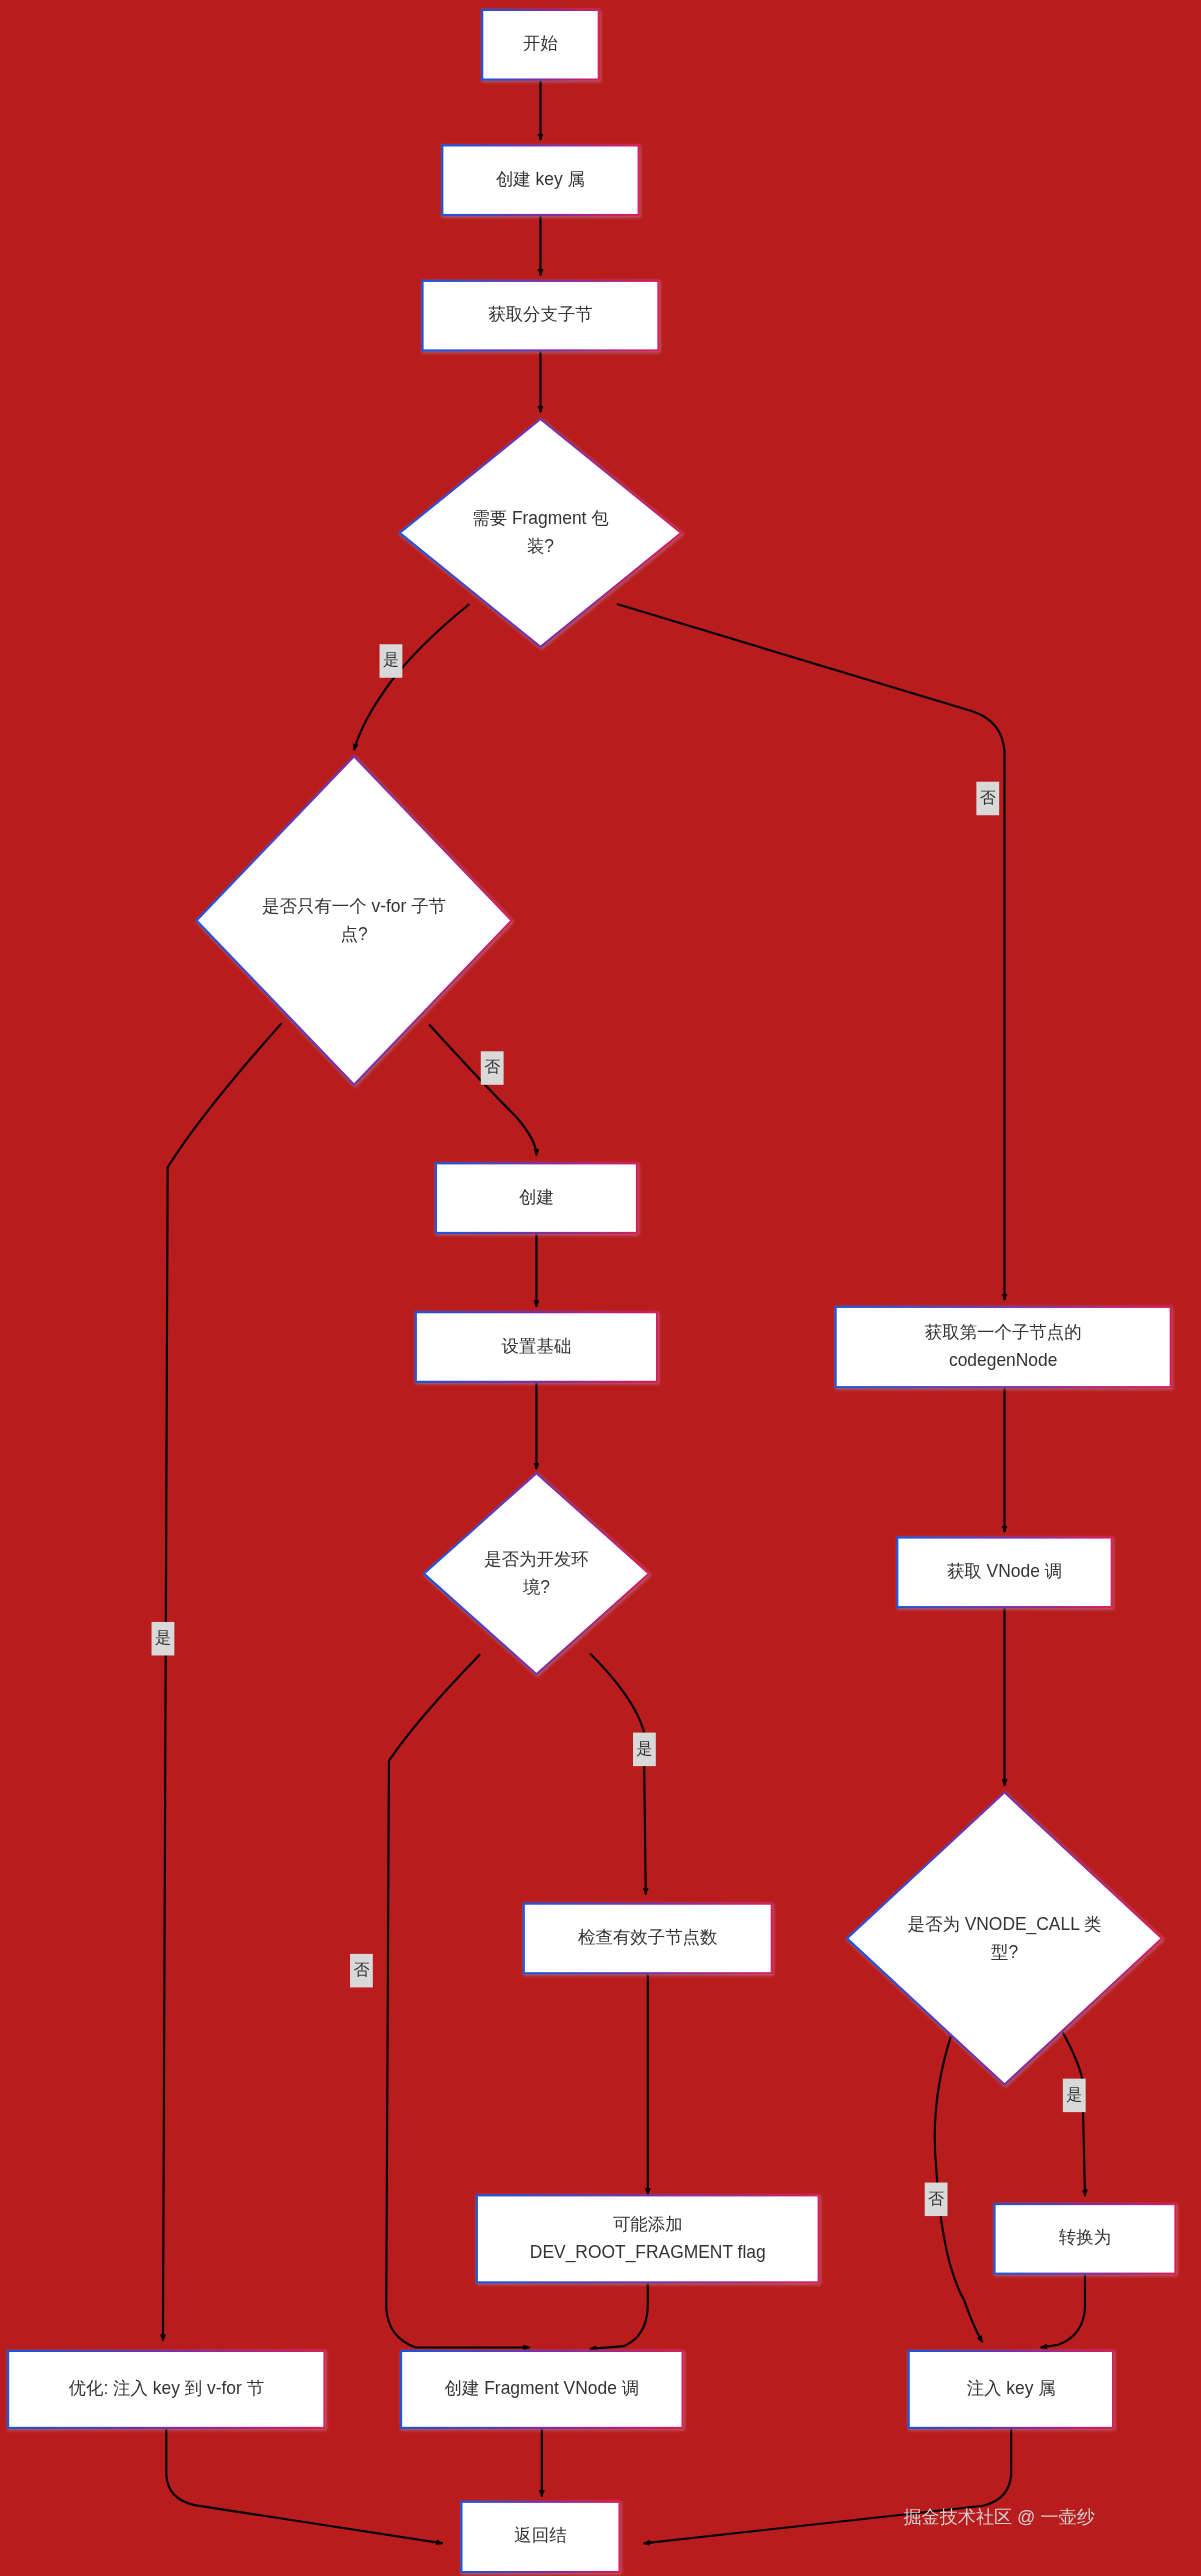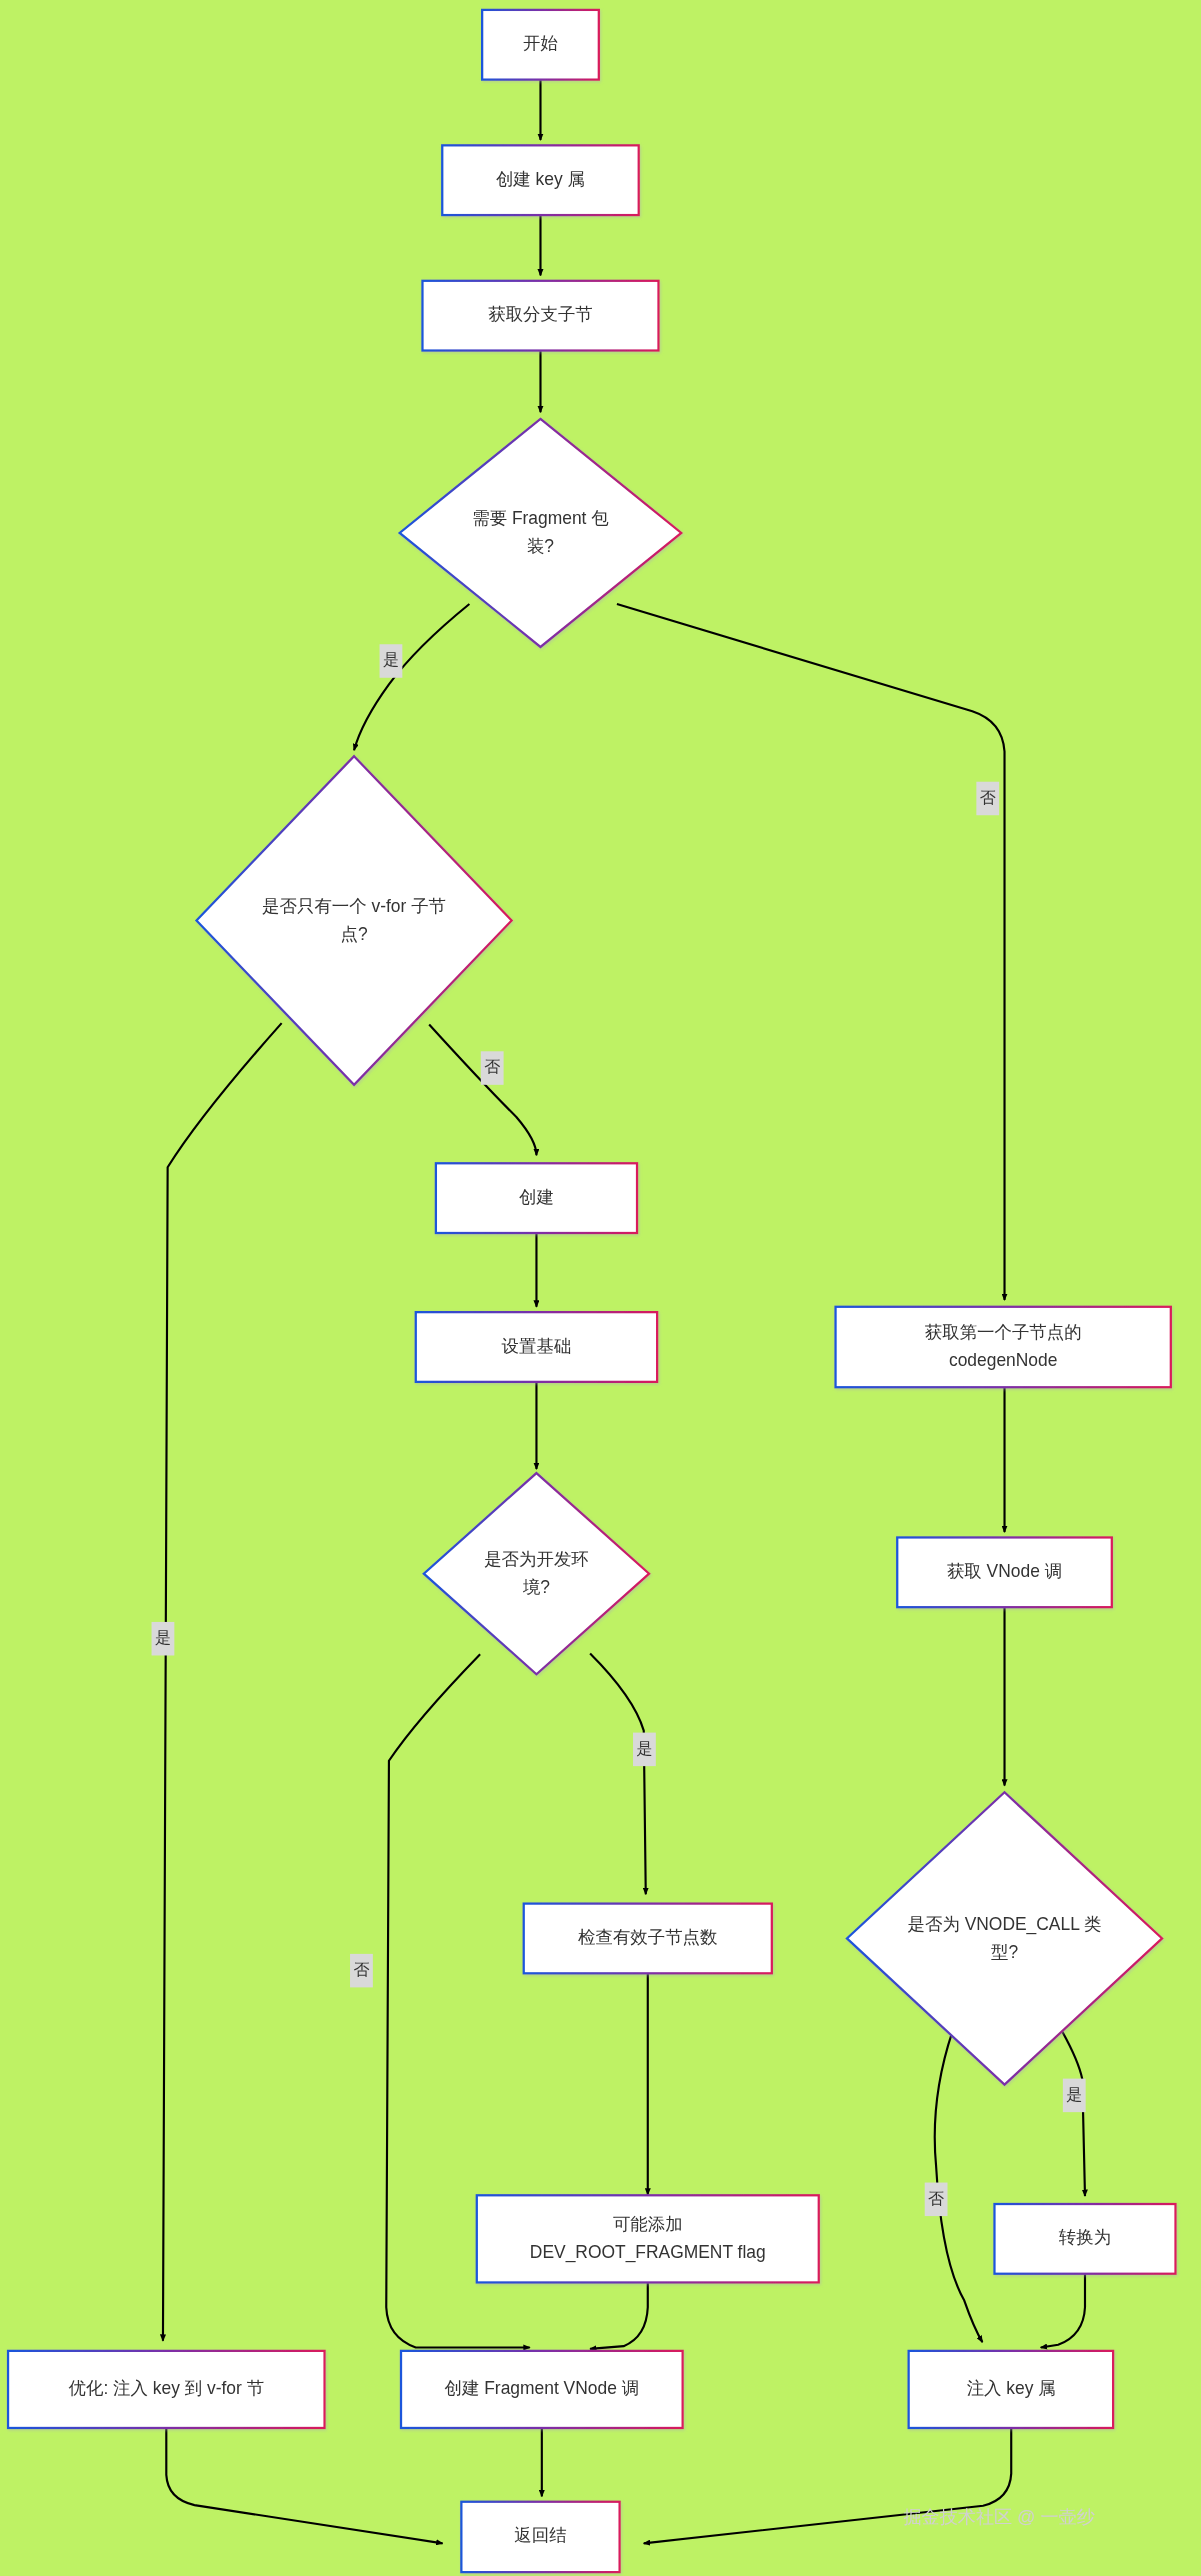--- a/index.html
+++ b/index.html
@@ -4,21 +4,21 @@
 <style>
   html, body {
     margin: 0;
     padding: 0;
     background: #ffffff;
   }
   #chart-root {
     position: relative;
     width: 1201px;
     height: 2576px;
-    background: #bef264;
+    background: #b91c1c;
     font-family: "Liberation Sans", "DejaVu Sans", sans-serif;
     overflow: hidden;
   }
   svg.flow {
     position: absolute;
     top: 0; left: 0;
     width: 1201px;
     height: 2576px;
     display: block;
   }

